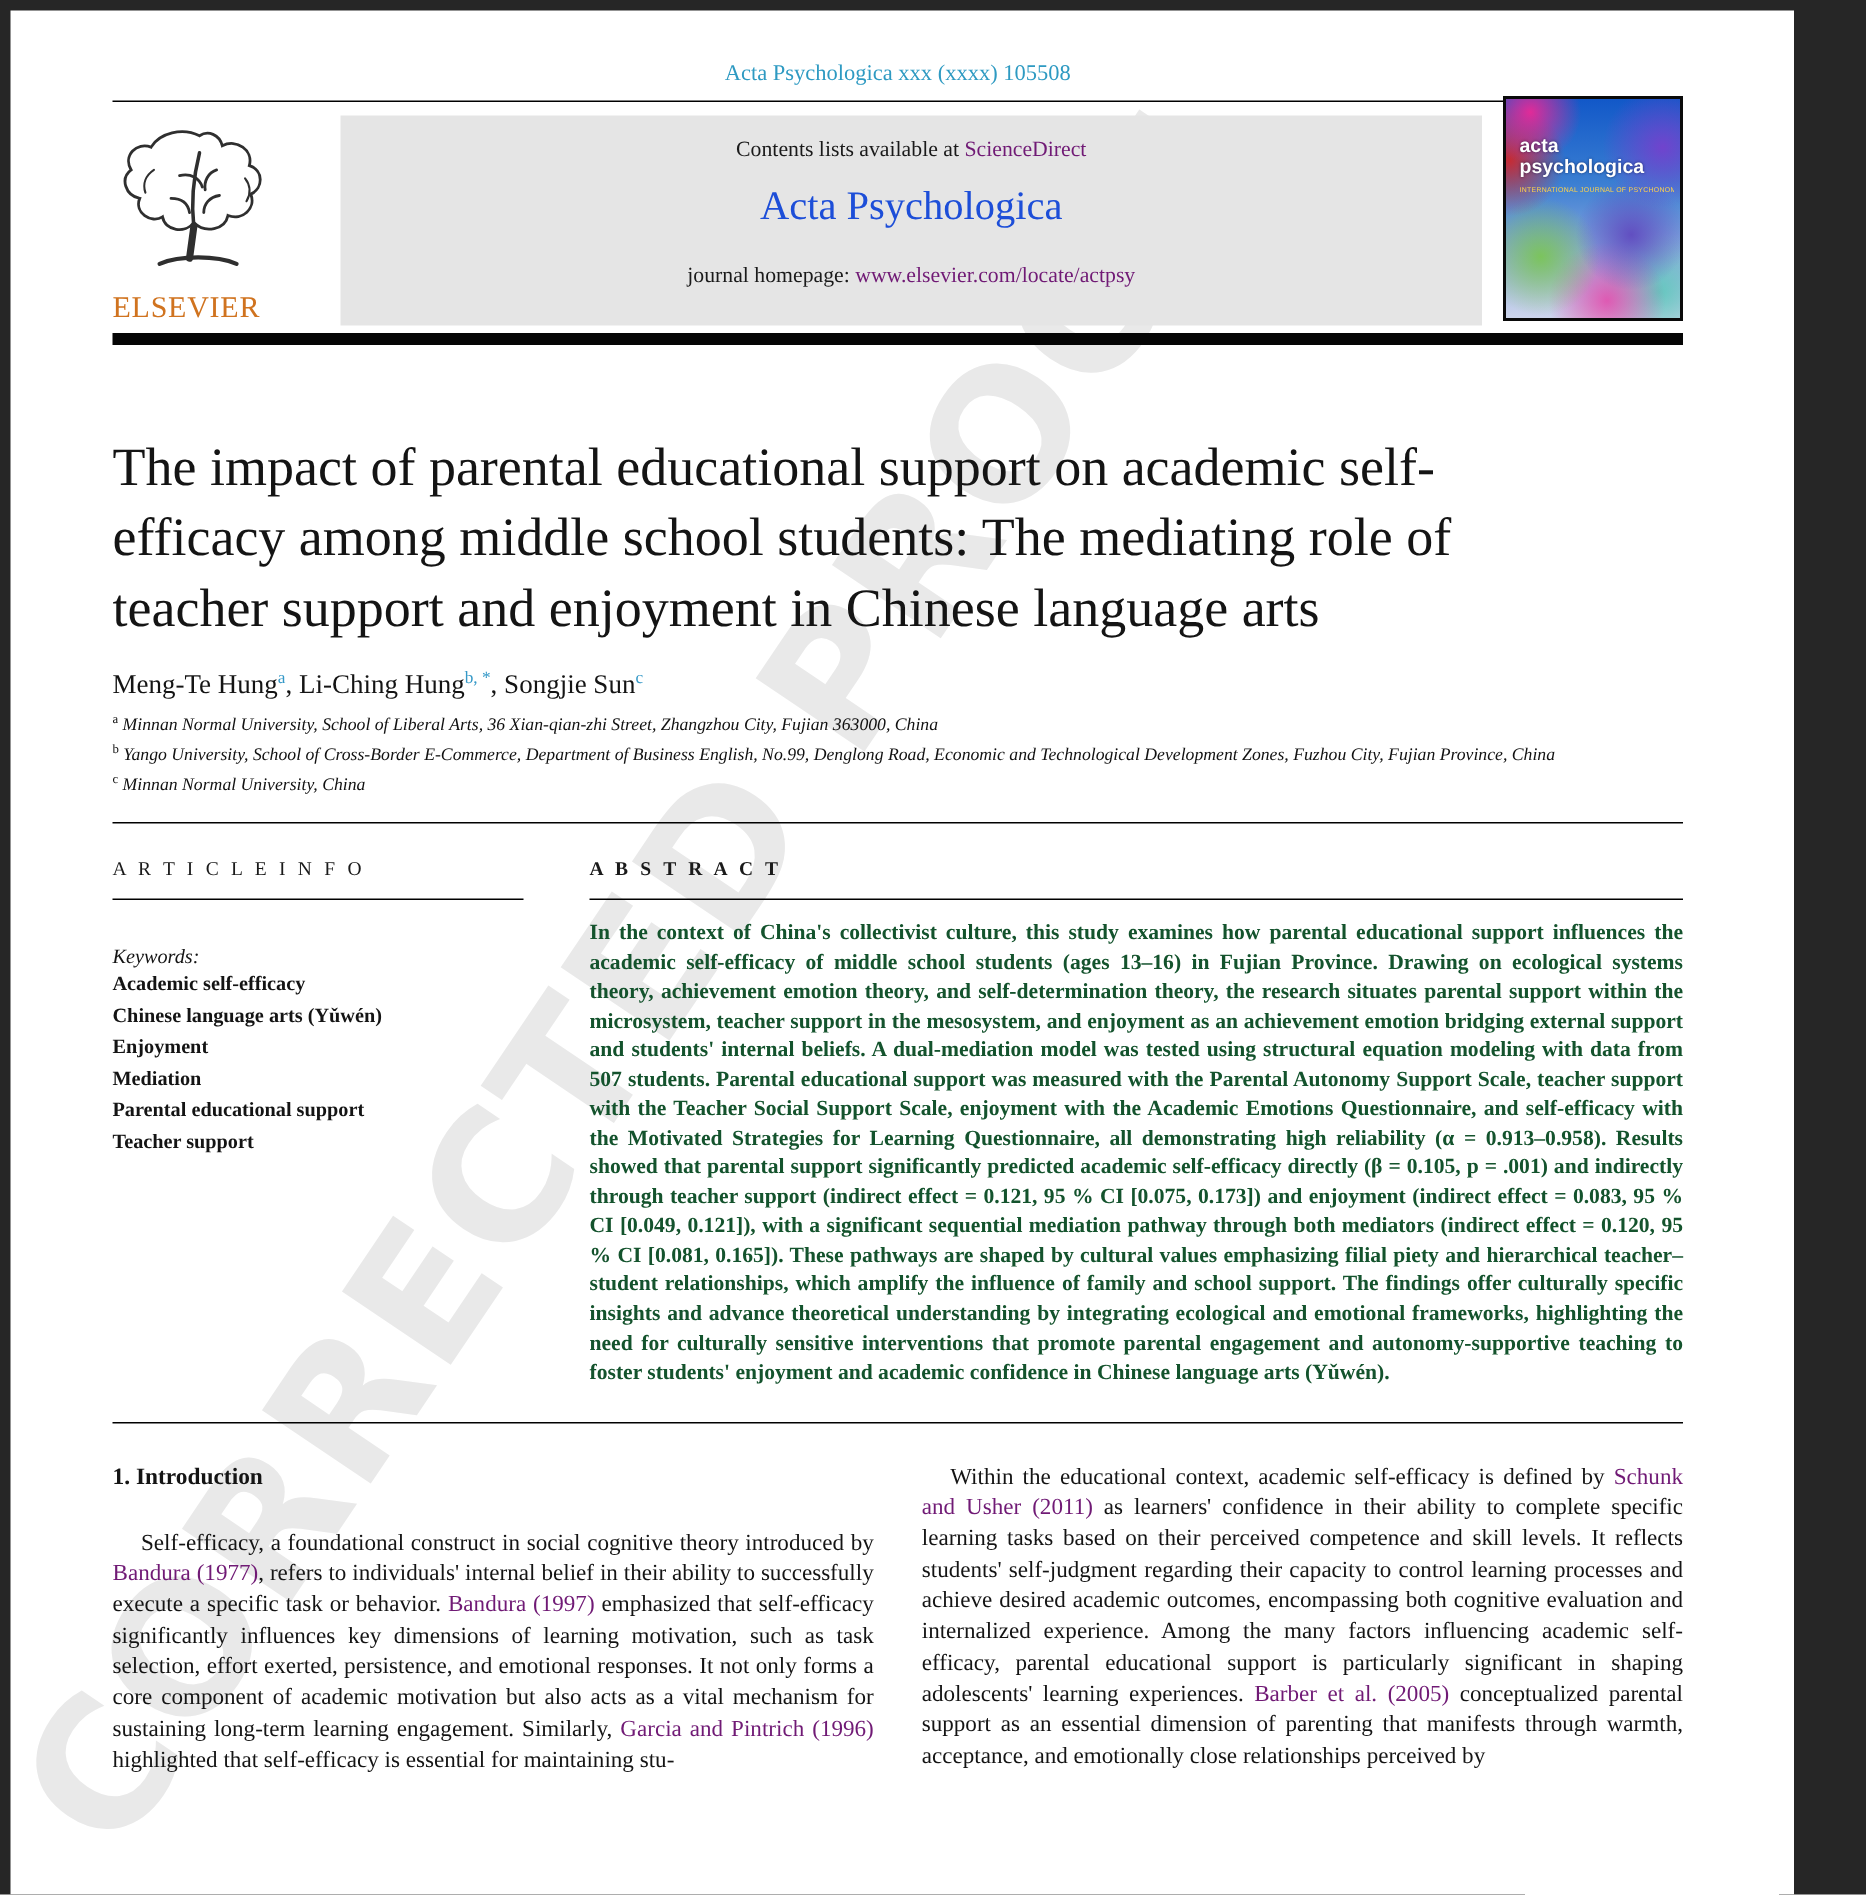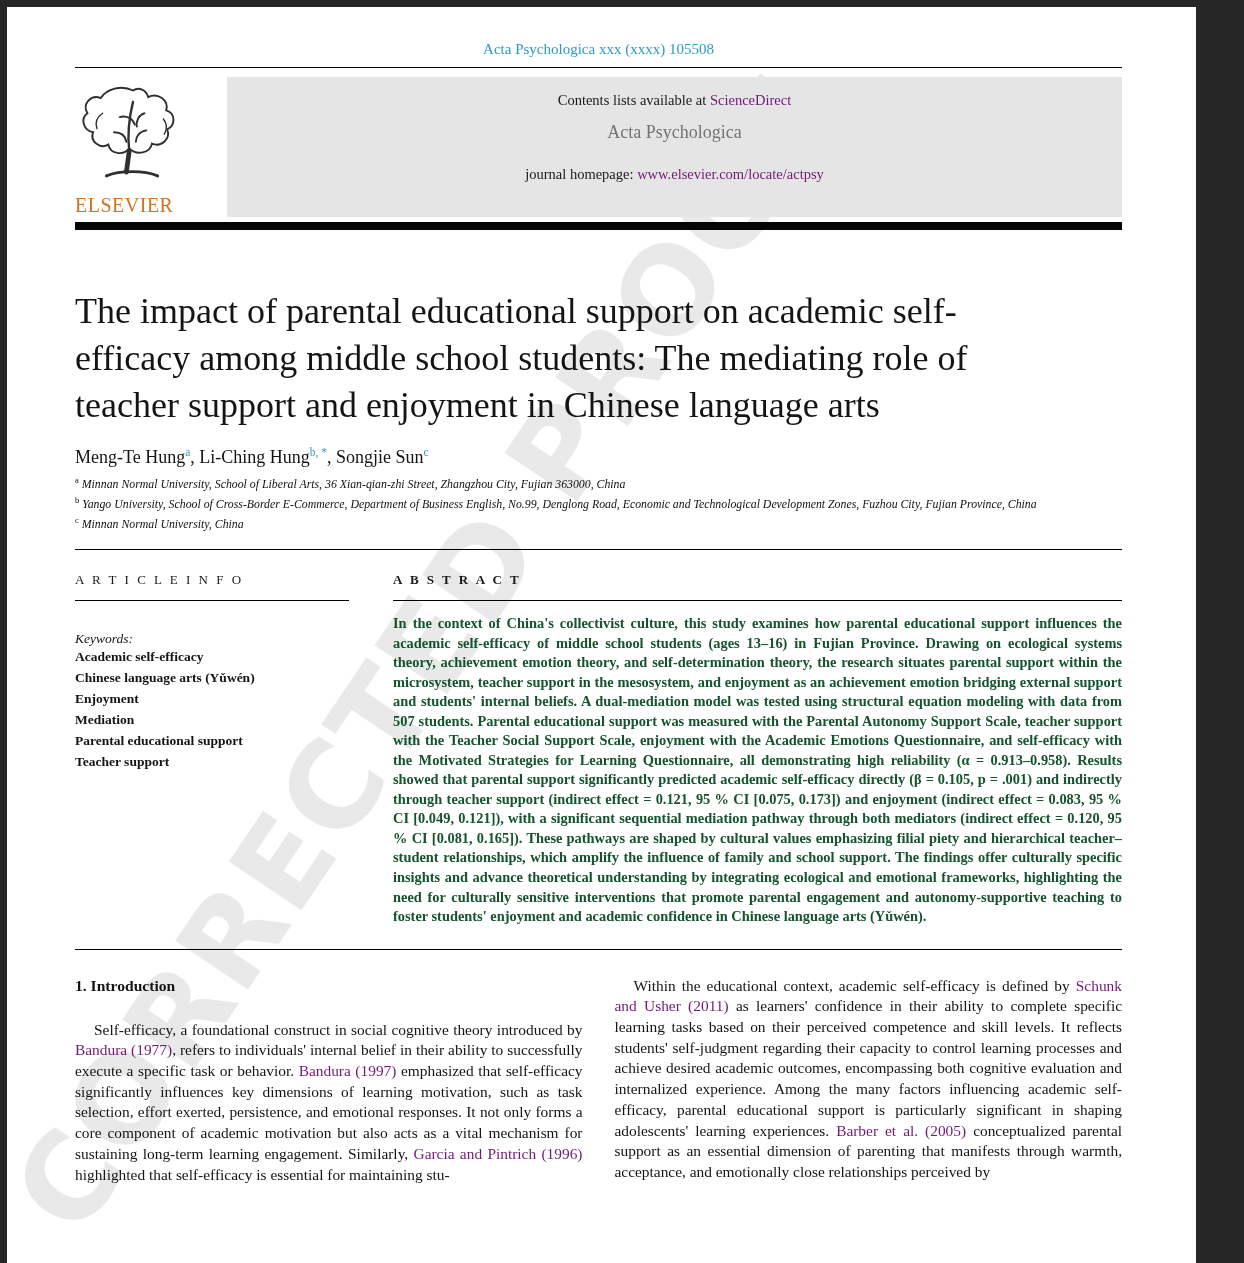--- a/index.html
+++ b/index.html
@@ -36,21 +36,21 @@
 
   .masthead { display: flex; margin-top: 9px; align-items: stretch; }
   .logo-block { width: 152px; flex: none; text-align: left; padding-top: 4px; }
   .logo-tree { display: block; margin-left: 2px; }
   .publisher-name {
     font-family: "Liberation Serif", serif;
     font-size: 20px; color: #d0731f; letter-spacing: 0.5px; margin-top: 1px;
   }
   .gray-box { flex: 1; background: #e5e5e5; text-align: center; padding: 15px 10px 16px; }
   .contents-line { font-size: 14.5px; color: #1a1a1a; }
-  .journal-name { font-size: 18px; margin-top: 13px; color: #737373; }
+  .journal-name { font-size: 27px; margin-top: 13px; color: #1d4ed8; }
   .homepage-line { font-size: 14.5px; margin-top: 23px; color: #1a1a1a; }
   .link { color: #701a75; cursor: pointer; }
 
   .cover-block { width: 120px; flex: none; margin-left: 14px; margin-top: -13px; }
   .cover {
     position: relative; width: 120px; height: 150px;
     border: 2px solid #0a0a0a;
     background:
       radial-gradient(circle at 14% 6%,  rgba(235,40,150,0.95), rgba(235,40,150,0) 20%),
       radial-gradient(circle at 2% 28%,  rgba(215,35,35,0.9),  rgba(215,35,35,0) 24%),
@@ -134,20 +134,29 @@
       <div class="gray-box">
         <div class="contents-line">
           <span>Contents lists available at </span><span class="link">ScienceDirect</span>
         </div>
         <div class="journal-name">Acta Psychologica</div>
         <div class="homepage-line">
           <span>journal homepage: </span><span class="link">www.elsevier.com/locate/actpsy</span>
         </div>
       </div>
 
+      <div class="cover-block">
+        <div class="cover">
+          <div class="cover-title">
+            <div>acta</div>
+            <div>psychologica</div>
+          </div>
+          <div class="cover-sub">INTERNATIONAL JOURNAL OF PSYCHONOMICS</div>
+        </div>
+      </div>
     </div>
 
     <div class="black-bar"></div>
 
     <h1 class="title">The impact of parental educational support on academic self-efficacy among middle school students: The mediating role of teacher support and enjoyment in Chinese language arts</h1>
 
     <div class="authors">
       <span class="author"><span>Meng-Te Hung</span><span class="sup-link">a</span><span>, </span></span><span class="author"><span>Li-Ching Hung</span><span class="sup-link">b, *</span><span>, </span></span><span class="author"><span>Songjie Sun</span><span class="sup-link">c</span></span>
     </div>
 

